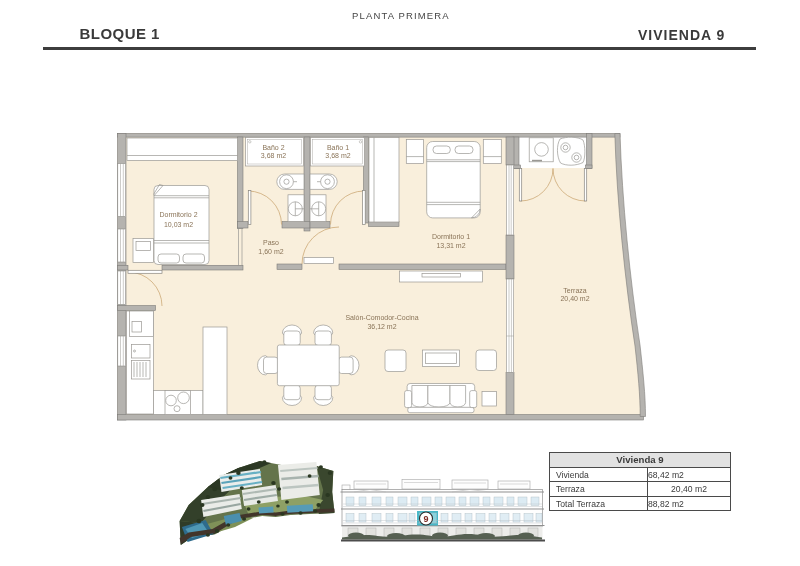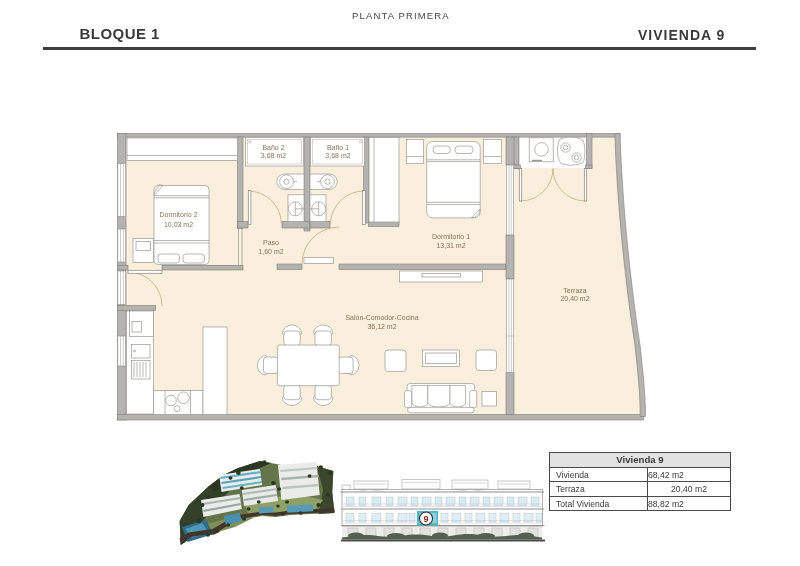--- a/index.html
+++ b/index.html
@@ -514,17 +514,17 @@
       <div style="width:91px;border-right:1.2px solid #4a4a4a;padding-left:6px;line-height:14.5px;">Vivienda</div>
       <div style="flex:1;text-align:left;line-height:14.5px;">68,42 m2</div>
     </div>
 
     <div style="height:13.6px;border-bottom:1.2px solid #4a4a4a;display:flex;">
       <div style="width:91px;border-right:1.2px solid #4a4a4a;padding-left:6px;line-height:14.5px;">Terraza</div>
       <div style="flex:1;text-align:center;line-height:14.5px;">20,40 m2</div>
     </div>
 
     <div style="height:13.8px;display:flex;">
-      <div style="width:91px;border-right:1.2px solid #4a4a4a;padding-left:6px;line-height:14.5px;">Total Vivienda</div>
+      <div style="width:91px;border-right:1.2px solid #4a4a4a;padding-left:6px;line-height:14.5px;">Total Terraza</div>
       <div style="flex:1;line-height:14.5px;">88,82 m2</div>
     </div>
   </div>
 </div>
 
 </body></html>

